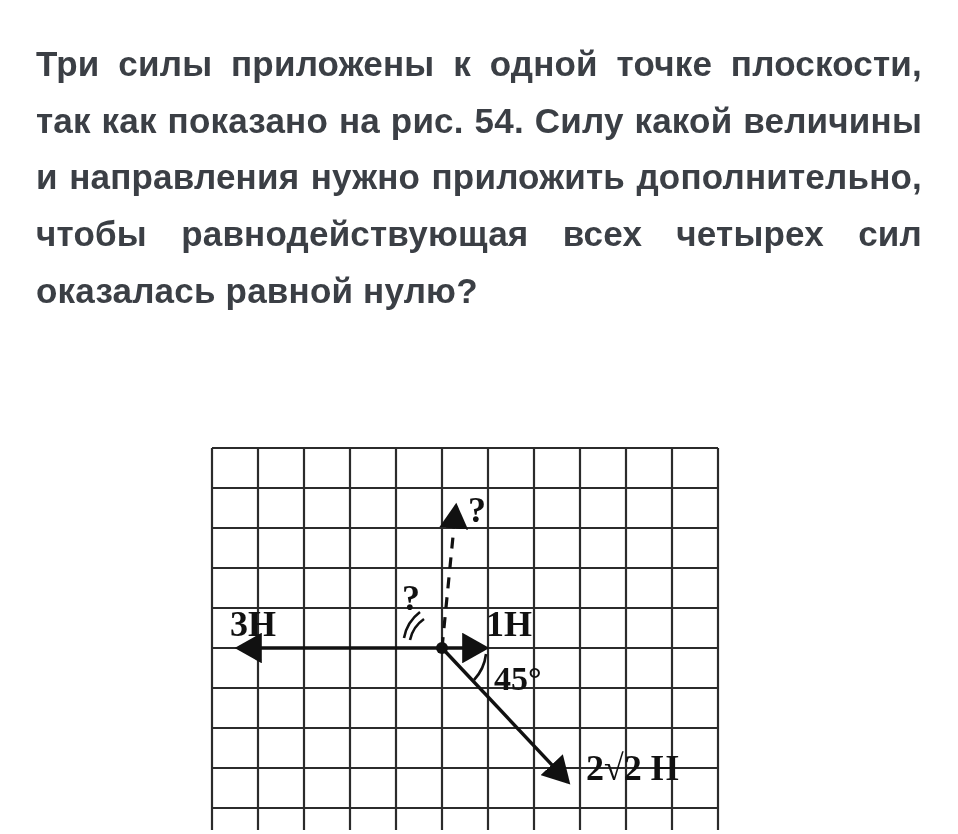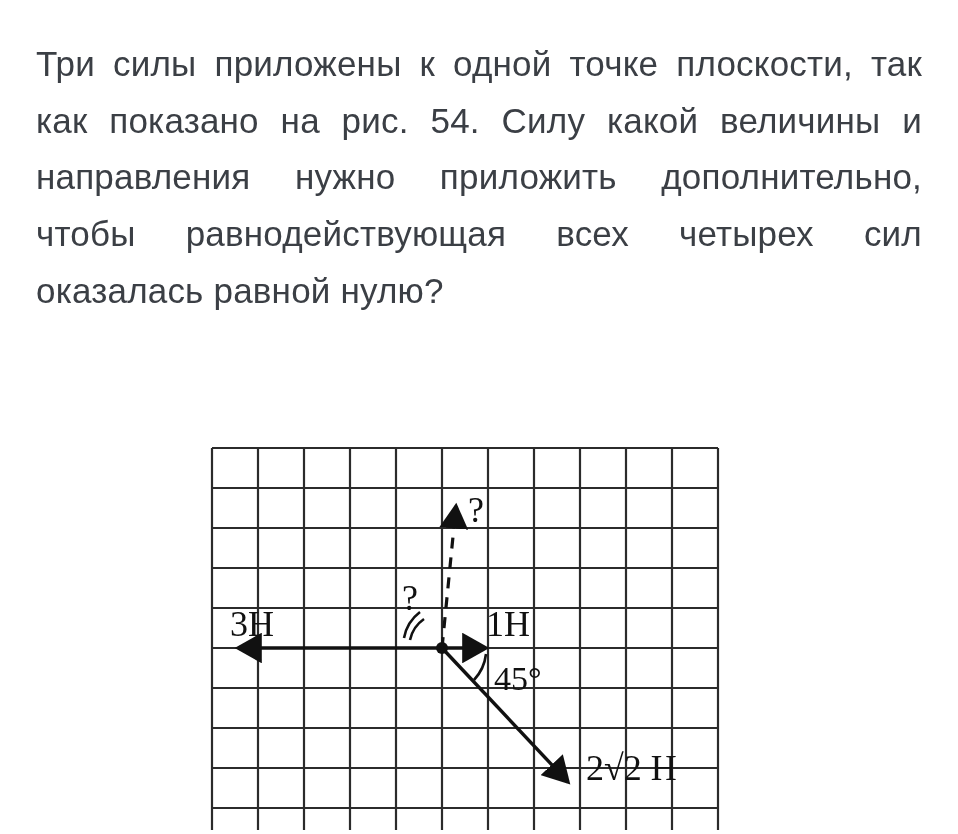--- a/index.html
+++ b/index.html
@@ -13,20 +13,21 @@
     font-family: "Liberation Sans", sans-serif;
     position: relative;
     overflow: hidden;
   }
   .page {
     position: absolute;
     left: 0; top: 0;
     width: 958px;
     height: 834px;
     background: #ffffff;
+    font-weight: bold;
   }
   .problem-text {
     position: absolute;
     left: 36px;
     top: 36px;
     width: 886px;
     font-size: 35px;
     line-height: 1.62;
     color: #3b3f45;
     text-align: justify;

